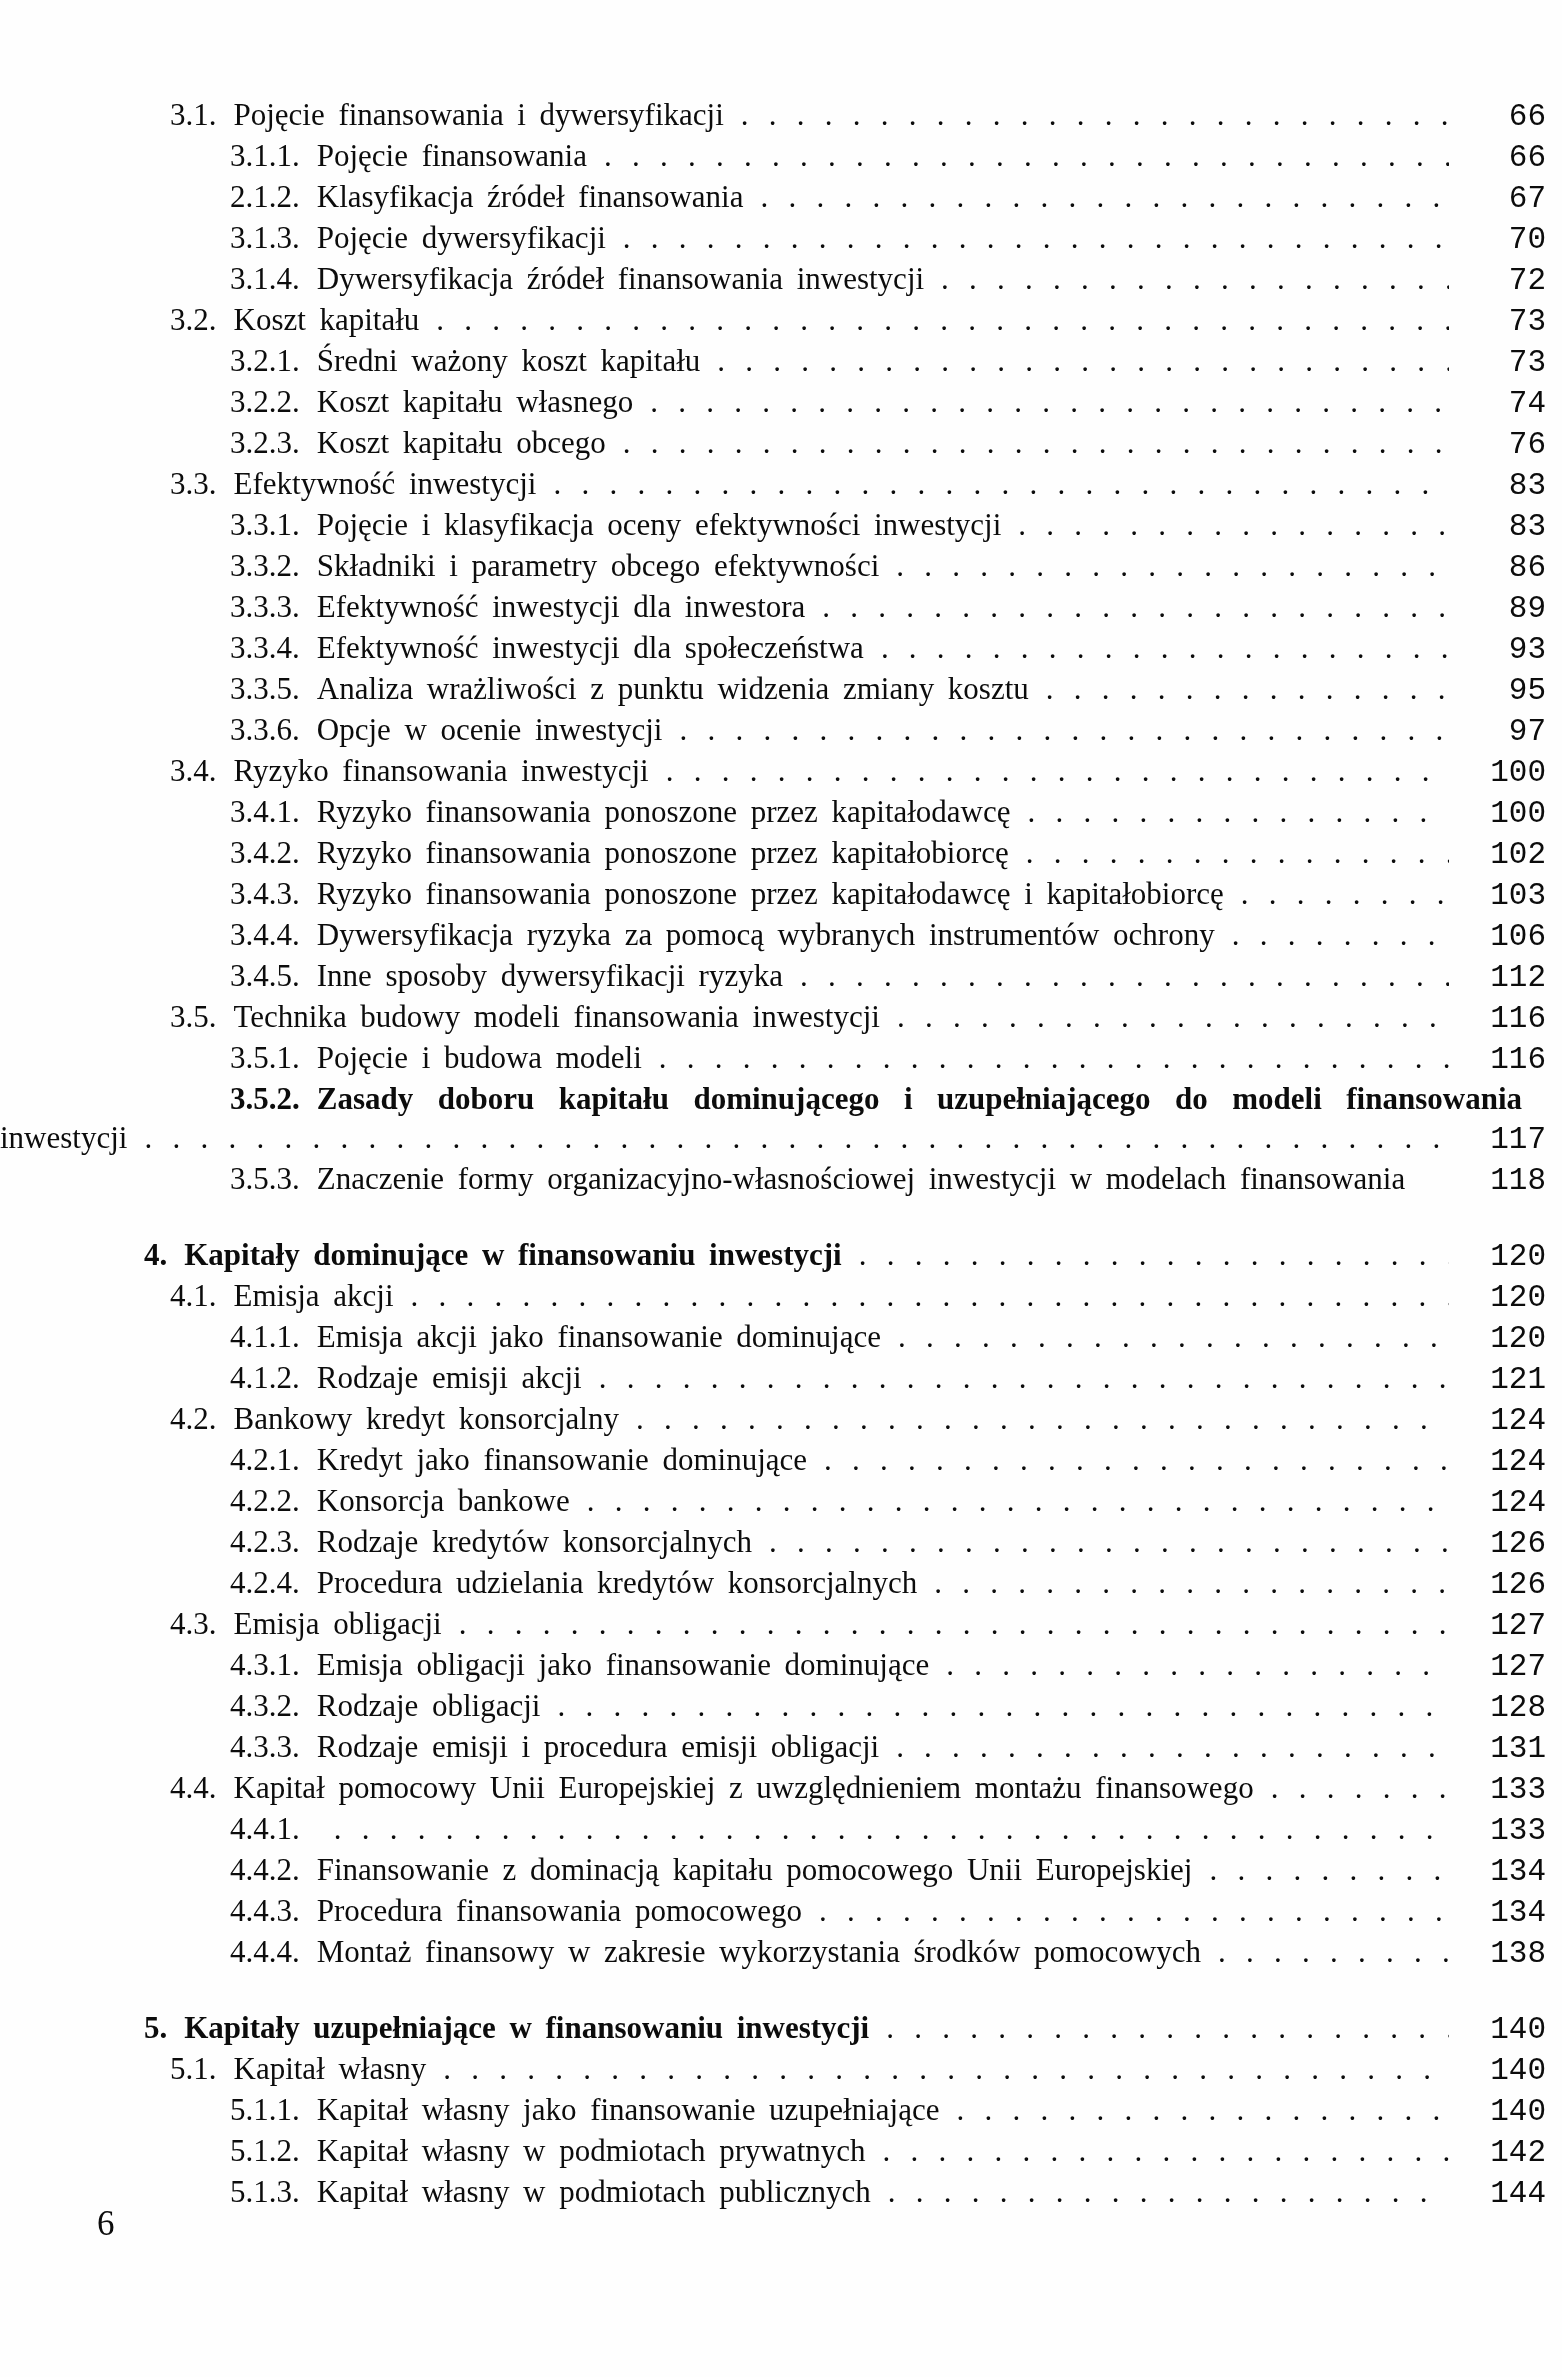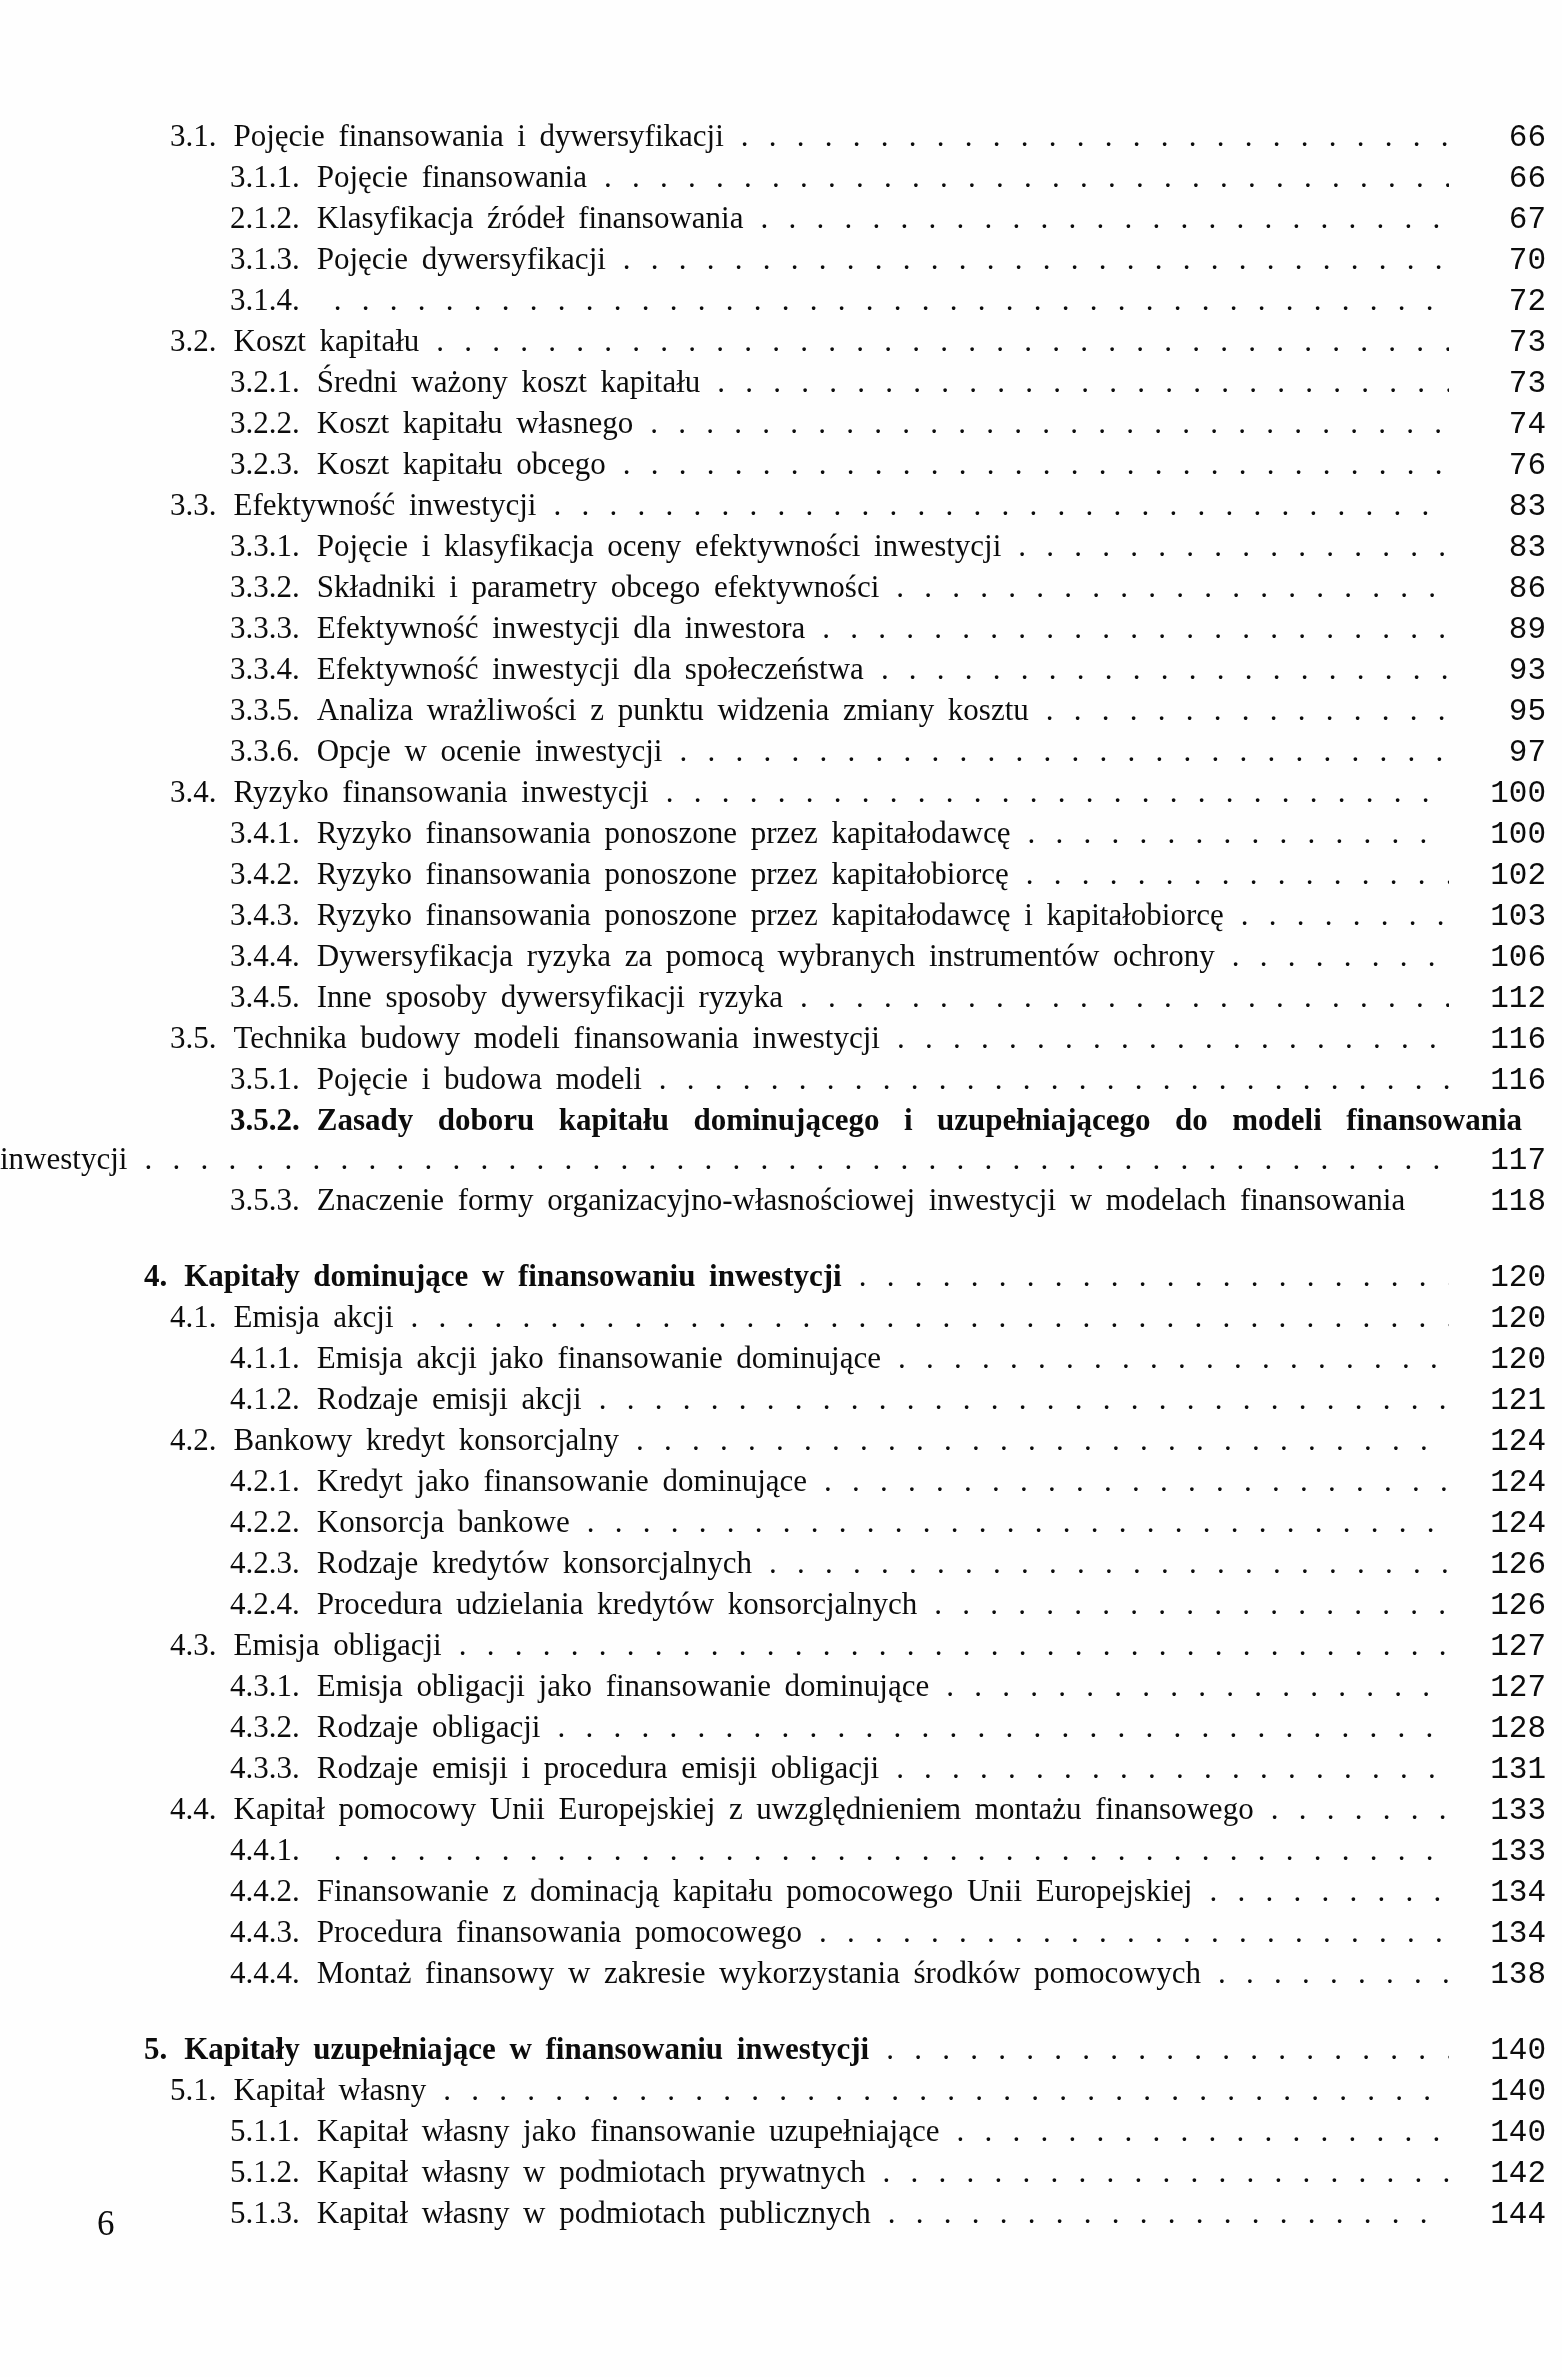--- a/index.html
+++ b/index.html
@@ -5,21 +5,21 @@
   html,body{margin:0;padding:0;}
   body{
     width:1563px;height:2377px;
     background:#ffffff;
     position:relative;
     font-family:"Liberation Serif", serif;
     color:#0c0c0c;
     overflow:hidden;
   }
   .page-surface{position:absolute;inset:0;background:#fefefe;}
-  .toc{position:absolute;top:116px;left:0;width:1563px;}
+  .toc{position:absolute;top:95px;left:0;width:1563px;}
   .row{
     font-size:31px;
     line-height:39px;
     word-spacing:5.9px;
     white-space:nowrap;
   }
   .flexrow{display:flex;align-items:baseline;padding-right:17px;}
   .lvl1{padding-left:144px;}
   .lvl2{padding-left:170px;}
   .lvl3{padding-left:230px;}
@@ -84,20 +84,21 @@
       <span class="page">67</span>
     </div>
     <div class="row flexrow lvl3">
       <span class="num">3.1.3.</span>
       <span class="title">Pojęcie dywersyfikacji</span>
       <span class="dots">. . . . . . . . . . . . . . . . . . . . . . . . . . . . . . . . . . . . . . . . . . . . . . . . . . . . . . . . . . . . . . . . . . . . . . </span>
       <span class="page">70</span>
     </div>
     <div class="row flexrow lvl3">
       <span class="num">3.1.4.</span>
+      <span class="title">Dywersyfikacja źródeł finansowania inwestycji</span>
       <span class="dots">. . . . . . . . . . . . . . . . . . . . . . . . . . . . . . . . . . . . . . . . . . . . . . . . . . . . . . . . . . . . . . . . . . . . . . </span>
       <span class="page">72</span>
     </div>
     <div class="row flexrow lvl2">
       <span class="num">3.2.</span>
       <span class="title">Koszt kapitału</span>
       <span class="dots">. . . . . . . . . . . . . . . . . . . . . . . . . . . . . . . . . . . . . . . . . . . . . . . . . . . . . . . . . . . . . . . . . . . . . . </span>
       <span class="page">73</span>
     </div>
     <div class="row flexrow lvl3">

